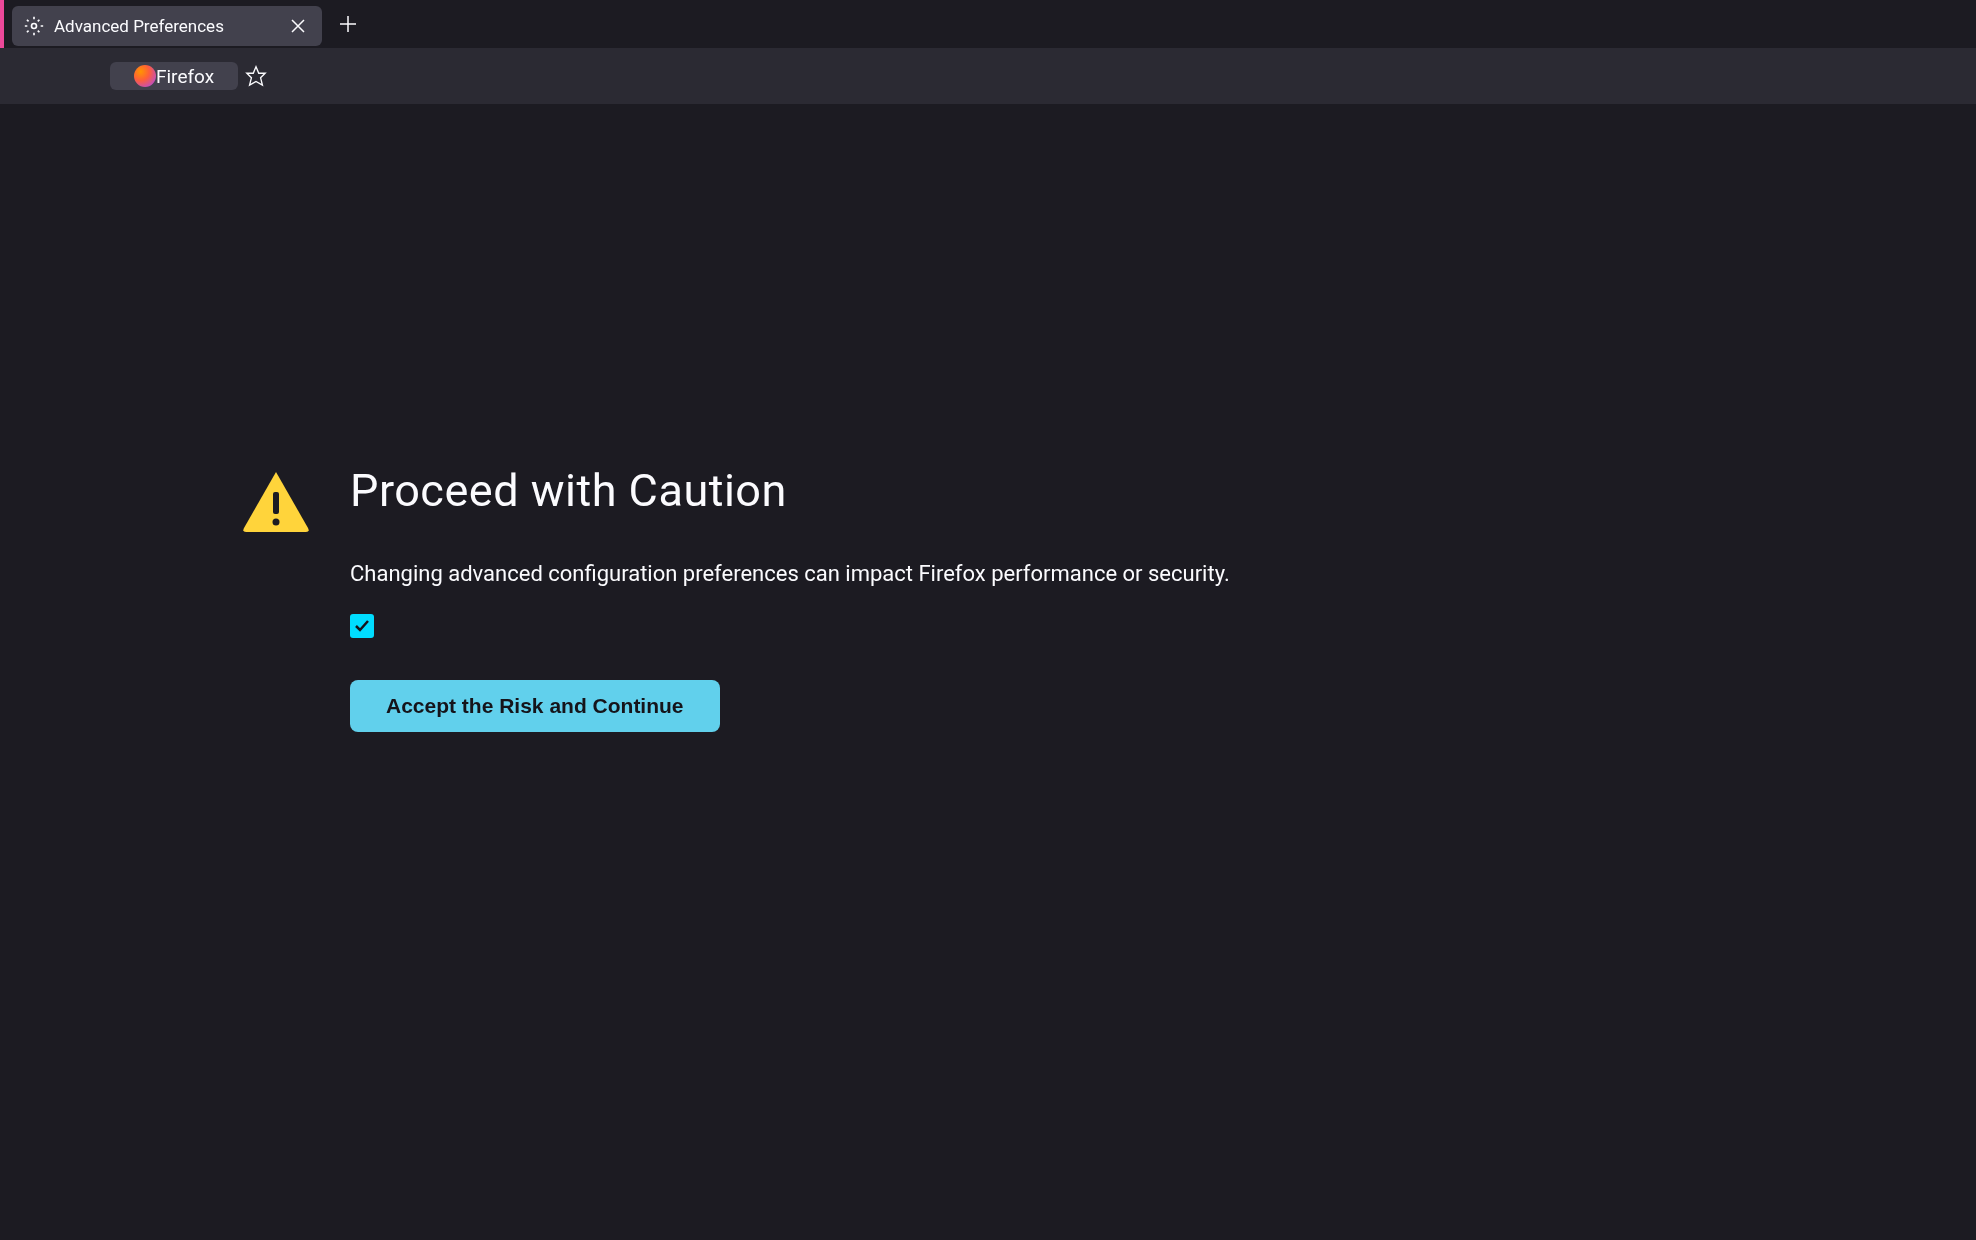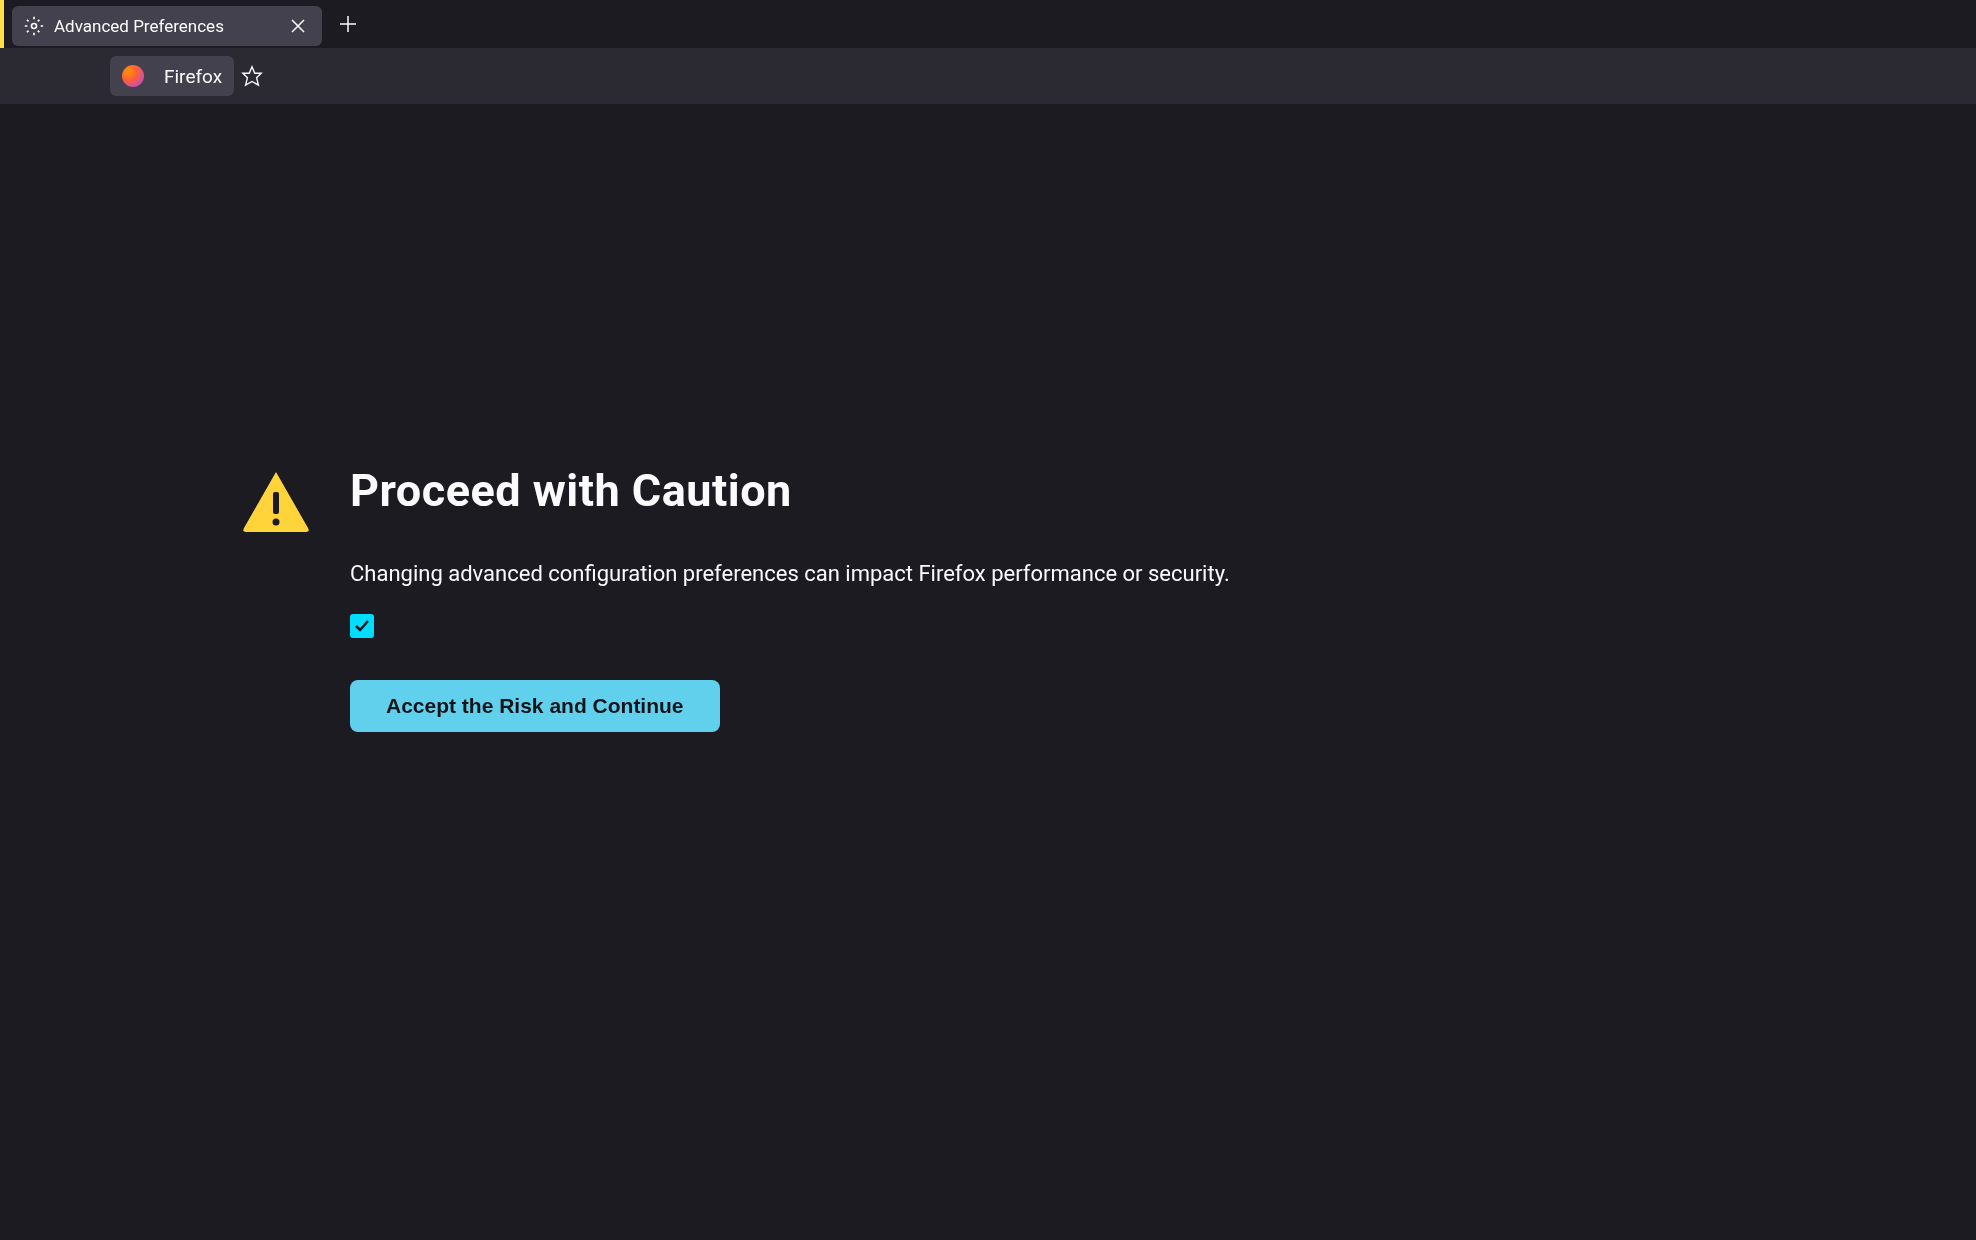--- a/index.html
+++ b/index.html
@@ -16,21 +16,21 @@
       height: 1240px;
       overflow: hidden;
     }
     
     .tab-bar {
       background: #1c1b22;
       height: 48px;
       display: flex;
       align-items: center;
       padding-left: 8px;
-      border-left: 4px solid #fde047;
+      border-left: 4px solid #ec4899;
     }
     
     .tab {
       background: #42414d;
       height: 40px;
       min-width: 310px;
       border-radius: 6px;
       display: flex;
       align-items: center;
       padding: 0 12px;
@@ -85,26 +85,26 @@
     .address-bar-container {
       display: flex;
       align-items: center;
       margin-left: 100px;
       flex: 1;
       max-width: 1195px;
     }
     
     .identity-box {
       background: #42414d;
-      height: 40px;
+      height: 28px;
       border-radius: 6px;
       display: flex;
       align-items: center;
-      padding: 0 12px;
-      gap: 20px;
+      padding: 0 24px;
+      gap: 0;
     }
     
     .firefox-icon {
       width: 22px;
       height: 22px;
       border-radius: 50%;
       background: radial-gradient(circle at 30% 30%, #ff9500 0%, #ff5e3a 40%, #a347ff 100%);
     }
     
     .identity-label {
@@ -152,21 +152,21 @@
       margin-top: 4px;
     }
     
     .warning-content {
       display: flex;
       flex-direction: column;
     }
     
     .warning-title {
       font-size: 45px;
-      font-weight: 700;
+      font-weight: 400;
       color: #fbfbfe;
       margin-bottom: 44px;
       letter-spacing: 0.5px;
     }
     
     .warning-description {
       font-size: 22px;
       color: #fbfbfe;
       margin-bottom: 28px;
       text-align: center;

